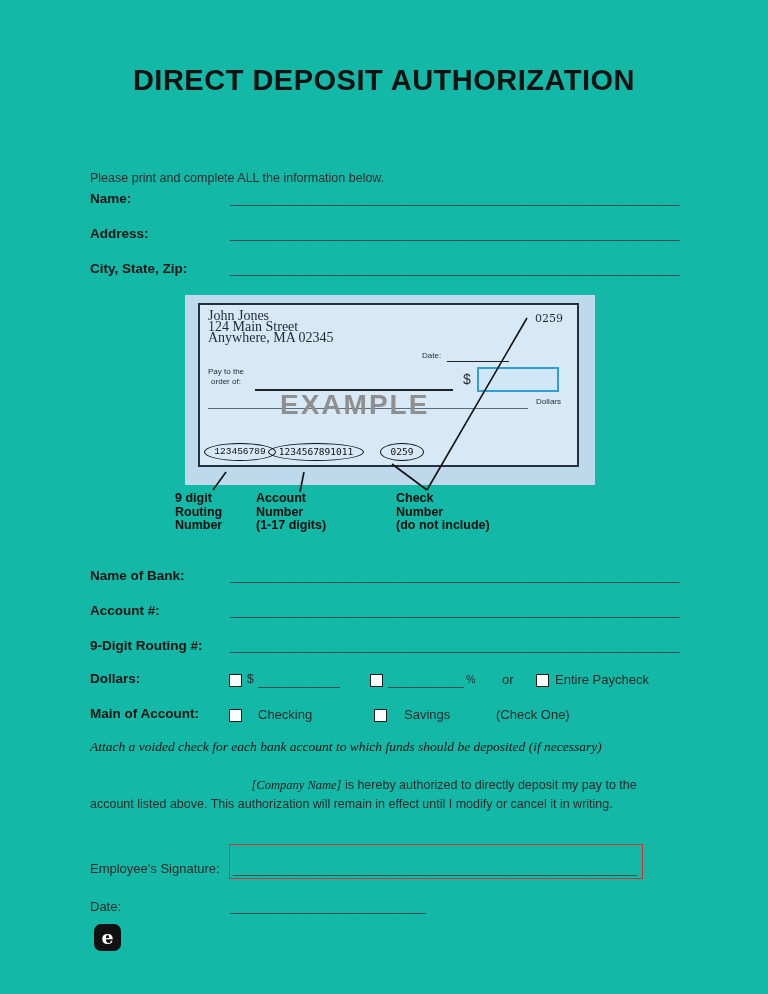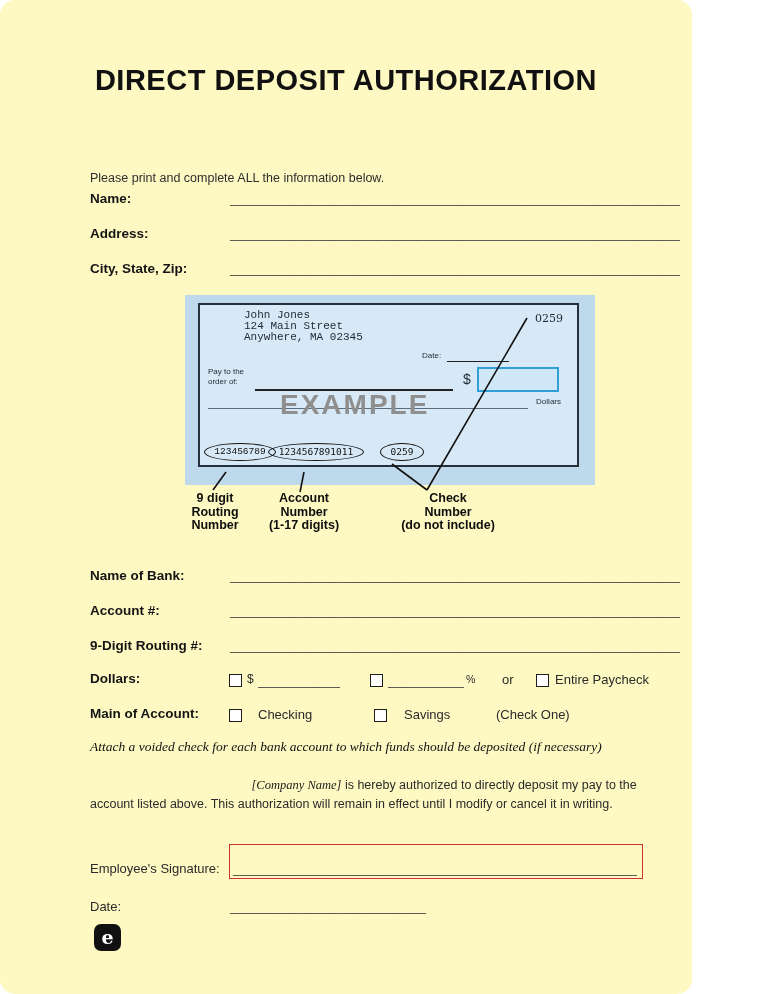--- a/index.html
+++ b/index.html
@@ -1,58 +1,58 @@
 <!DOCTYPE html>
 <html><head>
 <meta charset="utf-8">
 <style>
   html,body { margin:0; padding:0; background:#ffffff; }
-  .page { position:relative; width:692px; height:994px; background:#fef9c3;
-          font-family:"Liberation Sans", sans-serif; color:#222; overflow:hidden;border-radius:15px; }
+  .page { position:relative; width:768px; height:994px; background:#14b8a6;
+          font-family:"Liberation Sans", sans-serif; color:#222; overflow:hidden; }
 
   .title { position:absolute; top:64px; left:0; width:100%; text-align:center; margin:0;
            font-size:29px; font-weight:bold; letter-spacing:0.5px; color:#111;
            font-family:"Liberation Sans", sans-serif; }
 
   .instruction { position:absolute; left:90px; top:139px; font-size:12.5px; color:#2e2e2e;margin-top:32px; }
 
   .label { position:absolute; font-weight:bold; font-size:13.5px; color:#141414; }
   .txt   { position:absolute; font-size:13px; color:#2a2a2a; }
   .uline { position:absolute; font-size:12px; color:#3c3c3c; height:15px; line-height:15px;
            overflow:hidden; white-space:nowrap; }
   .cb    { position:absolute; width:11px; height:11px; border:1.5px solid #1d1d1d; background:#fff; }
 
   
   .check-wrap { position:absolute; left:185px; top:295px; width:410px; height:190px; background:#bfd9ec; }
   .check { position:absolute; left:13px; top:8px; width:377px; height:160px;
            background:#d7e9f6; border:2px solid #24303a; }
-  .payer { position:absolute; left:8px; top:5px; font-family:Liberation Mono, monospace;
-           font-size:11px; line-height:11px; color:#1f2833;margin-left:36px; }
+  .payer { position:absolute; left:8px; top:5px; font-family:Liberation Serif, serif;
+           font-size:14px; line-height:11px; color:#1f2833; }
   .chknum-top { position:absolute; right:14px; top:7px; font-family:"DejaVu Serif", serif;
            font-size:11px; color:#1f2833; }
   .date-label { position:absolute; left:222px; top:46px; font-size:8px; color:#1f2833; }
   .date-line  { position:absolute; left:247px; top:56px; width:62px; border-bottom:1.4px solid #222; }
-  .payto { position:absolute; left:8px; top:62px; font-size:8px; line-height:10px; color:#1f2833; }
+  .payto { position:absolute; left:8px; top:62px; font-size:8px; line-height:10px; color:#1f2833;text-align:center; }
   .payee-line { position:absolute; left:55px; top:84px; width:198px; border-bottom:2px solid #222; }
   .dollar-sign { position:absolute; left:263px; top:66px; font-size:14px; color:#1f2833; }
   .amount-box { position:absolute; left:277px; top:62px; width:78px; height:21px;
            border:2px solid #2f9fd6; background:#cfe7f7; }
   .dollars-label { position:absolute; right:16px; top:92px; font-size:8px; color:#1f2833; }
   .words-line { position:absolute; left:8px; top:103px; width:320px; border-bottom:1.2px solid #5c6b7a; }
   .watermark { position:absolute; left:80px; top:84px; font-size:28px; font-weight:bold;
            color:#8f8f8f; letter-spacing:2px; }
   .micr { position:absolute; top:138px; border:1.6px solid #111; border-radius:50%;
            font-family:"DejaVu Sans Mono", monospace; font-size:9.5px; color:#111;
            height:12px; line-height:12px; padding:2px 0; text-align:center; }
   .oval1 { left:4px;  width:70px;font-family:Liberation Mono, monospace; }
   .oval2 { left:68px; width:94px; }
   .oval3 { left:180px; width:42px; }
 
   .pointers { position:absolute; left:185px; top:295px; width:410px; height:265px; pointer-events:none; }
-  .callout { position:absolute; text-align:center; font-weight:bold; font-size:12.5px;
+  .callout { position:absolute; text-align:left; font-weight:bold; font-size:12.5px;
            line-height:13.5px; color:#0d0d0d; }
 
   .attach-note { position:absolute; left:90px; top:739px; font-family:"Liberation Serif", serif;
            font-style:italic; font-size:13.5px; color:#101010; }
 
   .auth-para { position:absolute; left:90px; top:776px; width:586px; font-size:12.5px;
            line-height:19px; color:#2a2a2a; }
   .auth-blank { display:inline-block; width:158px; height:15px; overflow:hidden;
            white-space:nowrap; vertical-align:bottom; color:#3c3c3c; }
   .company { font-family:"Liberation Serif", serif; font-style:italic; color:#1a1a1a; }

